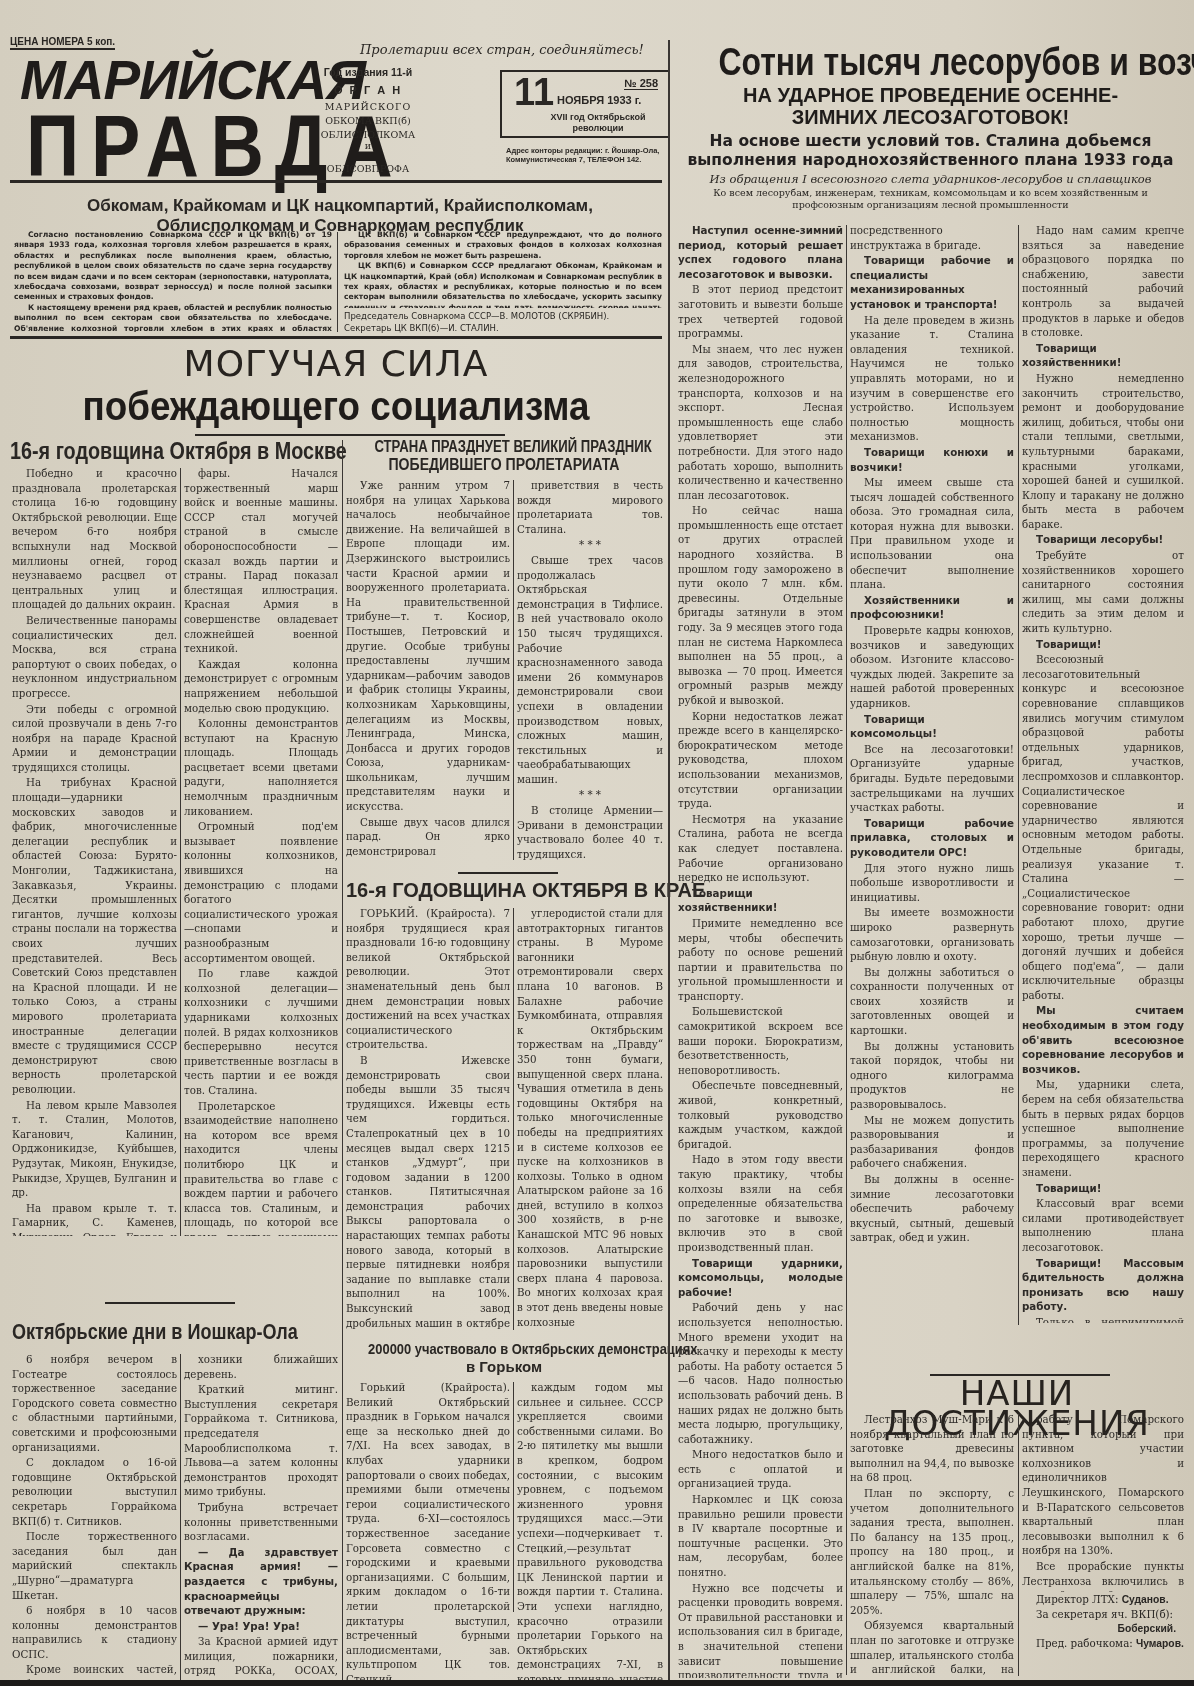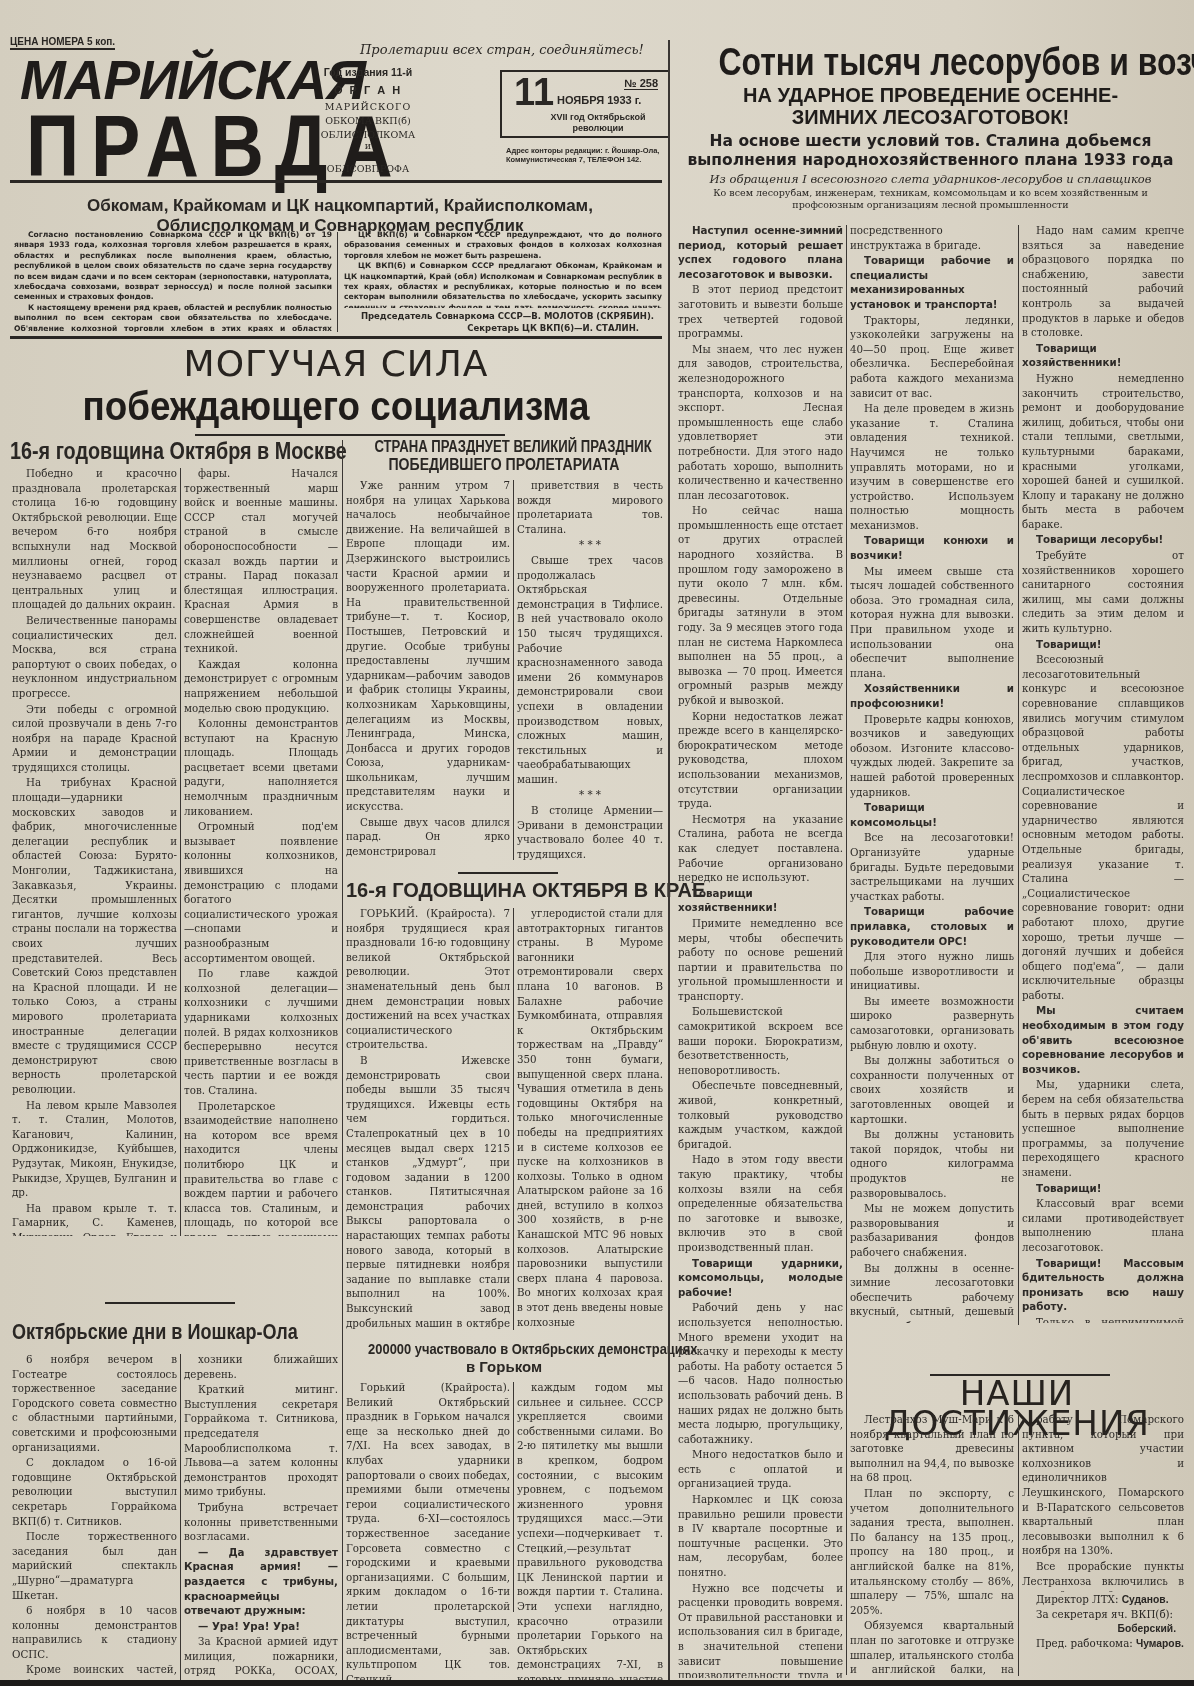--- a/index.html
+++ b/index.html
@@ -7,21 +7,21 @@
   body{background:#d8d2c4;font-family:"DejaVu Serif",serif;color:#2a2724;position:relative}
   .page{position:absolute;left:0;top:0;width:1194px;height:1686px;background:linear-gradient(90deg,#d4cebf 0%,#ddd8cb 40%,#d9d3c5 80%,#cfc8b8 100%);padding:14px}
   .abs{position:absolute}
   .txt{font-size:10.3px;line-height:14.6px;text-align:justify;hyphens:auto;color:#2e2b28;overflow:hidden}
   .txt p{text-indent:14px;margin-bottom:1px}
   .bold-p{font-family:"DejaVu Sans",sans-serif;font-weight:bold;font-size:10.3px}
   .sans{font-family:"Liberation Sans",sans-serif}
   .rule{position:absolute;background:#2a2724}
   .vrule{position:absolute;width:1px;background:#3a3633}
   .center{text-align:center}
-  .sig{text-align:right;font-family:"DejaVu Sans",sans-serif;font-weight:bold;font-size:10px}
+  .sig{text-align:left;font-family:"DejaVu Sans",sans-serif;font-weight:normal;font-size:10px}
 </style>
 </head>
 <body>
 
 <div class="page">
 
   <div class="abs sans" style="left:10px;top:36px;font-size:10px;font-weight:bold;border-bottom:2px solid #2a2724;padding-bottom:1px">ЦЕНА НОМЕРА 5 коп.</div>
   <div class="abs" style="left:360px;top:42px;font-style:italic;font-size:13px;font-family:'DejaVu Serif',serif">Пролетарии всех стран, соединяйтесь!</div>
 
   <div class="abs" style="left:20px;top:55px;width:300px">
@@ -180,21 +180,20 @@
     <p>Много недостатков было и есть с оплатой и организацией труда.</p>
     <p>Наркомлес и ЦК союза правильно решили провести в IV квартале посортные и поштучные расценки. Это нам, лесорубам, более понятно.</p>
     <p>Нужно все подсчеты и расценки проводить вовремя. От правильной расстановки и использования сил в бригаде, в значительной степени зависит повышение производительности труда и нашего заработка.</p>
 
   </div>
   <div class="vrule" style="left:846px;top:225px;height:1450px"></div>
 
   <div class="abs txt" style="left:850px;top:223px;width:164px;height:1100px">
     <p style="text-indent:0">посредственного инструктажа в бригаде.</p>
     <p class="bold-p">Товарищи рабочие и специалисты механизированных установок и транспорта!</p>
-    <p>Тракторы, ледянки, узкоколейки загружены на 40—50 проц. Еще живет обезличка. Бесперебойная работа каждого механизма зависит от вас.</p>
     <p>На деле проведем в жизнь указание т. Сталина овладения техникой. Научимся не только управлять моторами, но и изучим в совершенстве его устройство. Используем полностью мощность механизмов.</p>
     <p class="bold-p">Товарищи конюхи и возчики!</p>
     <p>Мы имеем свыше ста тысяч лошадей собственного обоза. Это громадная сила, которая нужна для вывозки. При правильном уходе и использовании она обеспечит выполнение плана.</p>
     <p class="bold-p">Хозяйственники и профсоюзники!</p>
     <p>Проверьте кадры конюхов, возчиков и заведующих обозом. Изгоните классово-чуждых людей. Закрепите за нашей работой проверенных ударников.</p>
     <p class="bold-p">Товарищи комсомольцы!</p>
     <p>Все на лесозаготовки! Организуйте ударные бригады. Будьте передовыми застрельщиками на лучших участках работы.</p>
     <p class="bold-p">Товарищи рабочие прилавка, столовых и руководители ОРС!</p>
     <p>Для этого нужно лишь побольше изворотливости и инициативы.</p>
     <p>Вы имеете возможности широко развернуть самозаготовки, организовать рыбную ловлю и охоту.</p>

